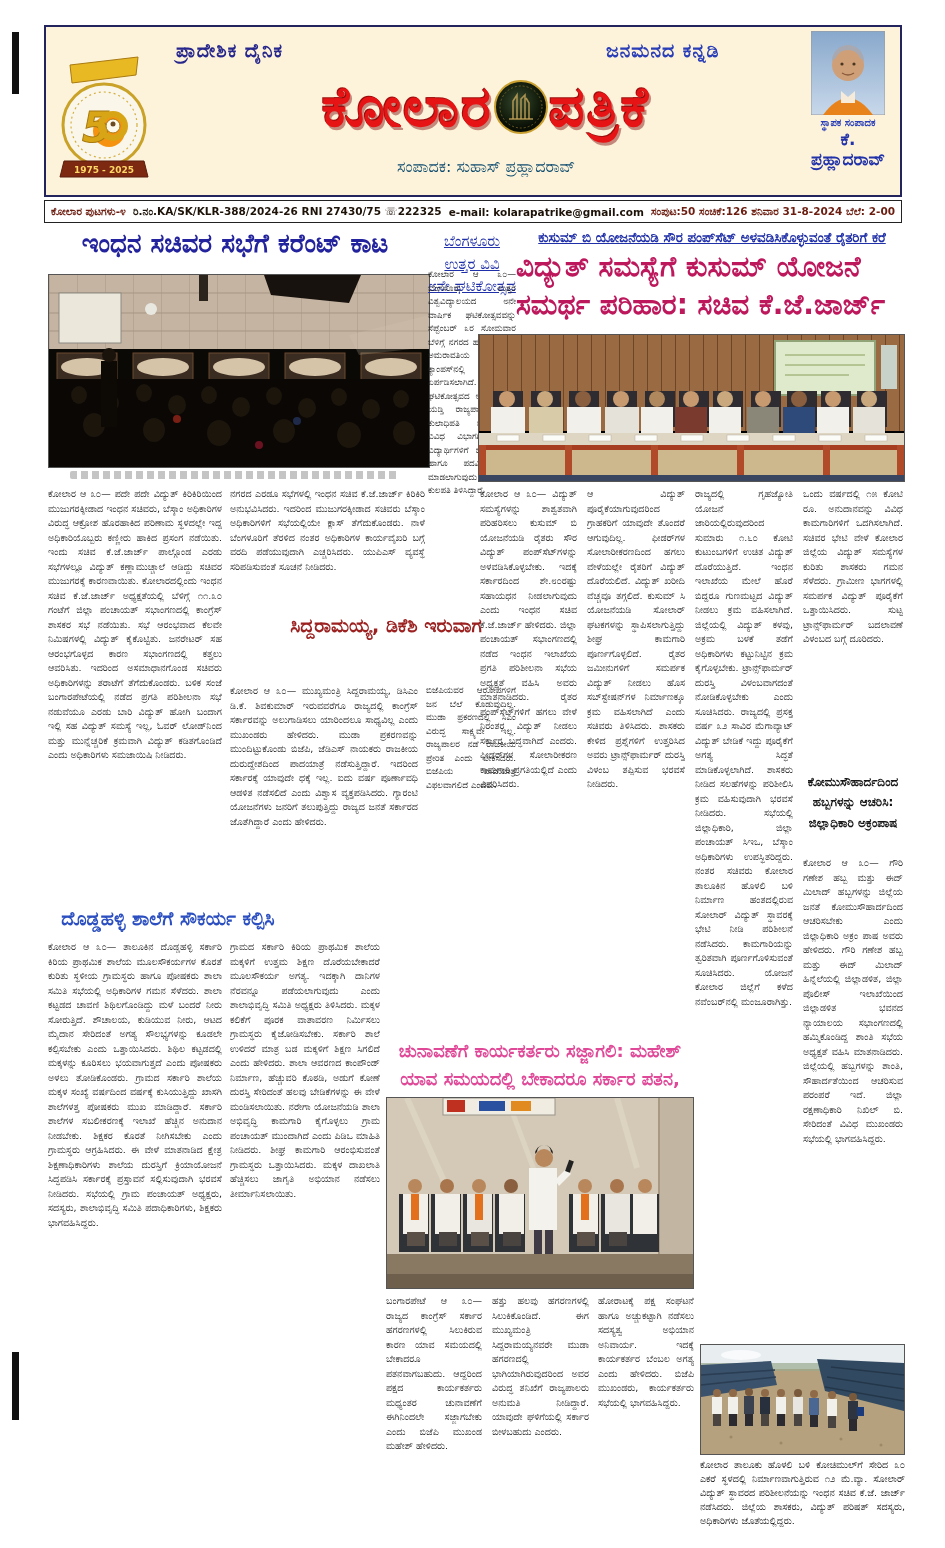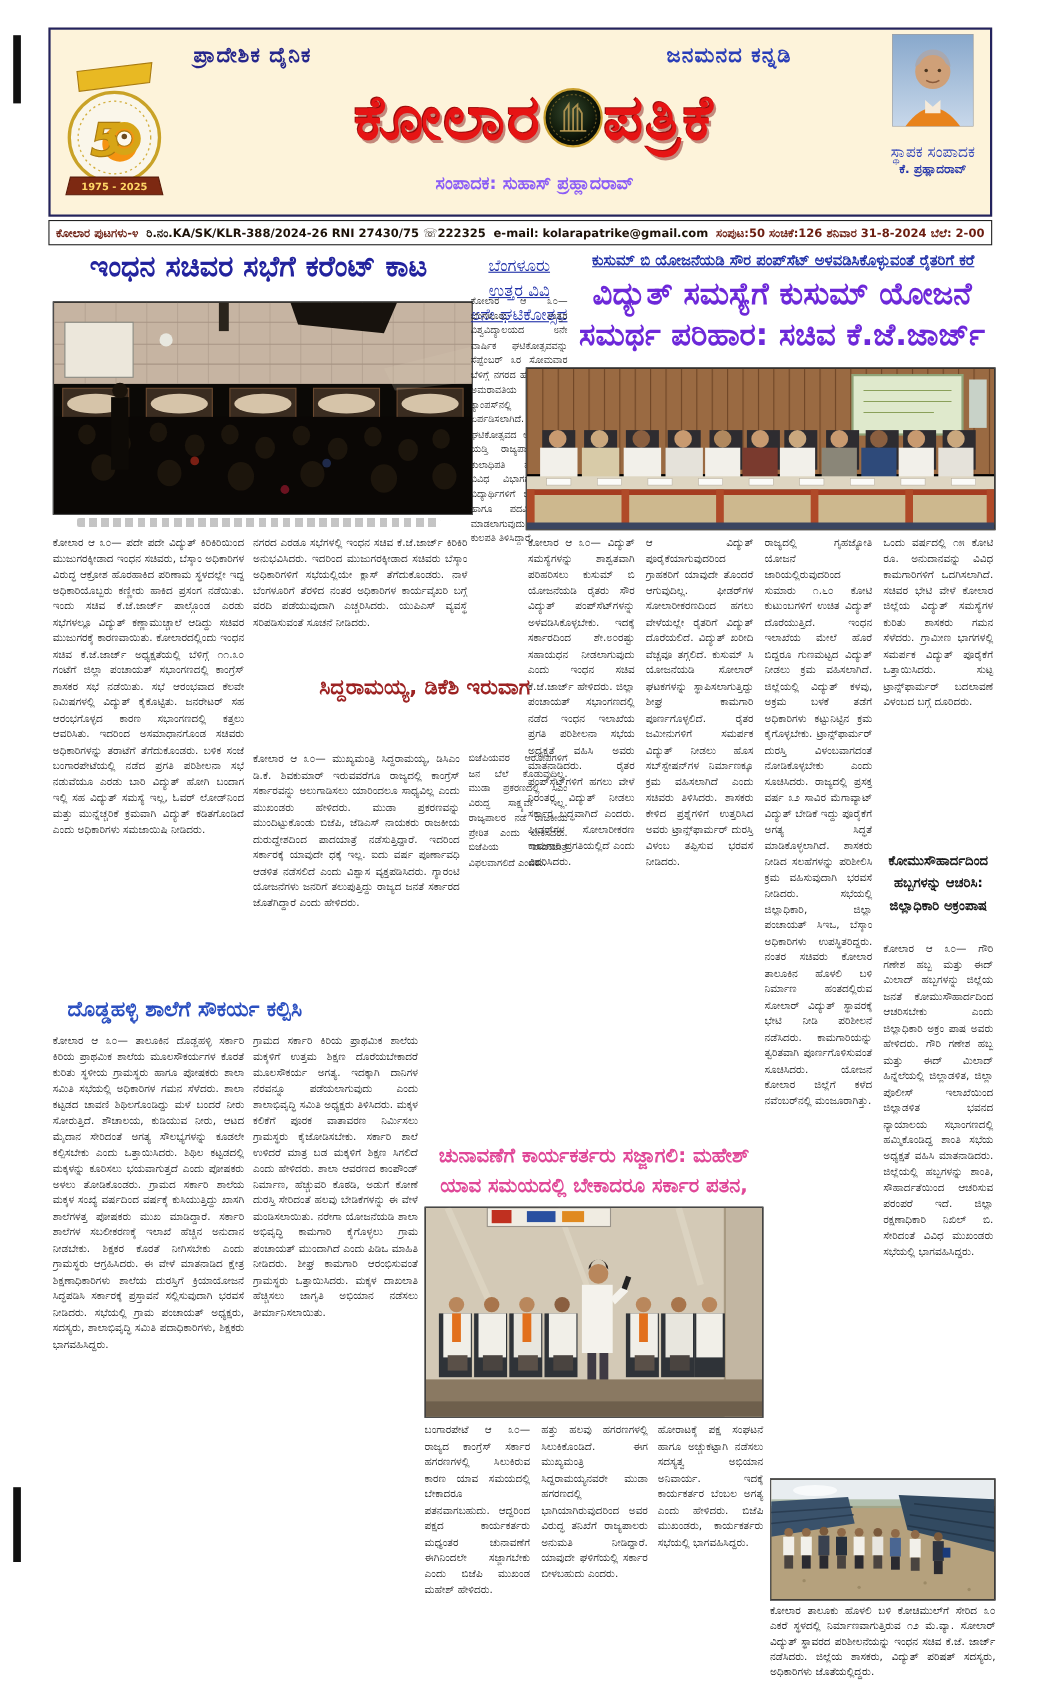--- a/index.html
+++ b/index.html
@@ -12,38 +12,38 @@
   .masthead{position:absolute;left:44px;top:25px;width:858px;height:172px;
             background:#fdf3da;border:2.5px solid #23235e;box-sizing:border-box;}
   .tagline{position:absolute;top:12px;font-weight:bold;font-size:19px;color:#26268c;letter-spacing:1px;}
   .tagline.left{left:130px;}
   .tagline.right{left:560px;color:#2a3eb8;}
   .title-row{position:absolute;left:120px;top:38px;width:640px;height:84px;
              display:flex;align-items:center;justify-content:center;gap:0;}
   .title-word{font-size:56px;font-weight:bold;color:#e61414;letter-spacing:2px;
               text-shadow:2px 3px 0 rgba(125,8,8,.45), -1px -1px 0 #9a0d0d;}
   .editor-line{position:absolute;left:120px;top:130px;width:640px;text-align:center;
-               font-weight:bold;font-size:16px;color:#8b5cf6;}
+               font-weight:normal;font-size:16px;color:#0c4a6e;}
   .emblem-box{position:absolute;left:10px;top:22px;width:96px;height:140px;}
   .founder-box{position:absolute;right:6px;top:4px;width:92px;height:160px;text-align:center;}
-  .founder-label{font-size:14px;color:#2a3eb8;font-weight:normal;margin-top:16px;}
-  .founder-name{font-size:11px;color:#2233aa;font-weight:bold;}
+  .founder-label{font-size:10px;color:#2a3eb8;font-weight:bold;margin-top:2px;}
+  .founder-name{font-size:17px;color:#2233aa;font-weight:bold;}
 
   
   .infobar{position:absolute;left:44px;top:200px;width:858px;height:23px;box-sizing:border-box;
            border:1.5px solid #222;display:flex;align-items:center;justify-content:space-between;
            padding:0 6px;font-size:10.5px;font-weight:bold;white-space:nowrap;overflow:hidden;}
   .infobar .maroon{color:#6b1d10;}
   .infobar .dark{color:#1d1208;}
 
   
   .hl-left{font-size:26px;font-weight:bold;color:#23239e;text-align:center;line-height:1.1;}
   .kicker{font-size:13.5px;font-weight:bold;color:#2030a8;text-align:center;
           text-decoration:underline;}
-  .hl-right{font-size:28px;font-weight:bold;color:#6d28d9;text-align:center;line-height:1.35;}
+  .hl-right{font-size:28px;font-weight:bold;color:#be185d;line-height:1.35;}
   .hl-sidd{font-size:19px;font-weight:bold;color:#9c2222;text-align:center;line-height:1.55;}
   .hl-dodda{font-size:19px;font-weight:bold;color:#2b4fc0;text-align:center;}
   .hl-mahesh{font-size:18px;font-weight:bold;color:#e04898;text-align:center;line-height:1.55;}
   .subhead-univ{font-size:15px;font-weight:normal;color:#2030a8;text-align:center;
                 text-decoration:underline;line-height:1.5;}
   .subhead-akram{font-size:12px;font-weight:bold;color:#161616;text-align:center;line-height:1.7;}
 
   
   .body-text{font-size:9.5px;line-height:14.5px;text-align:justify;color:#222;
              overflow:hidden;word-break:break-word;}

